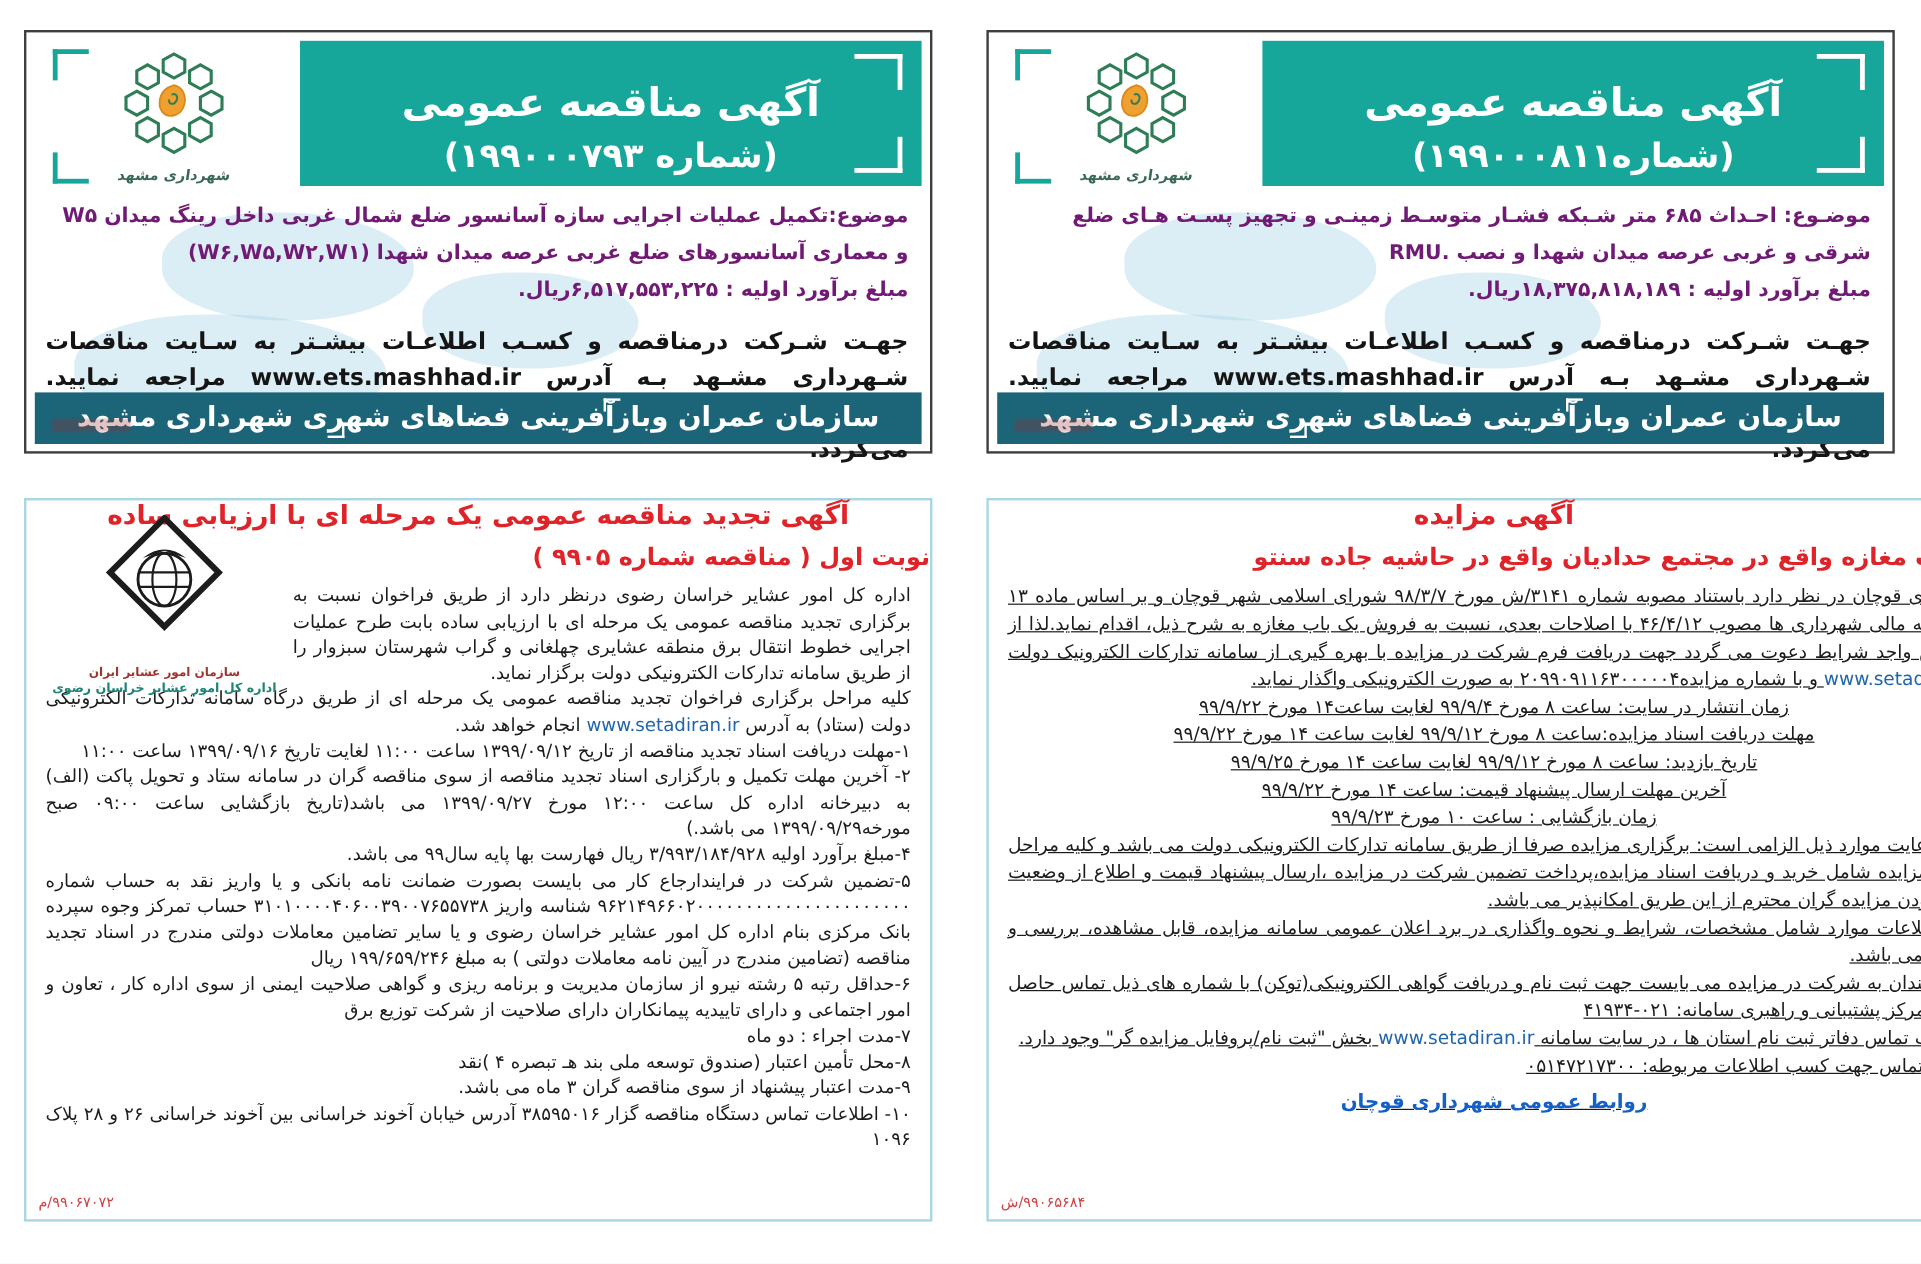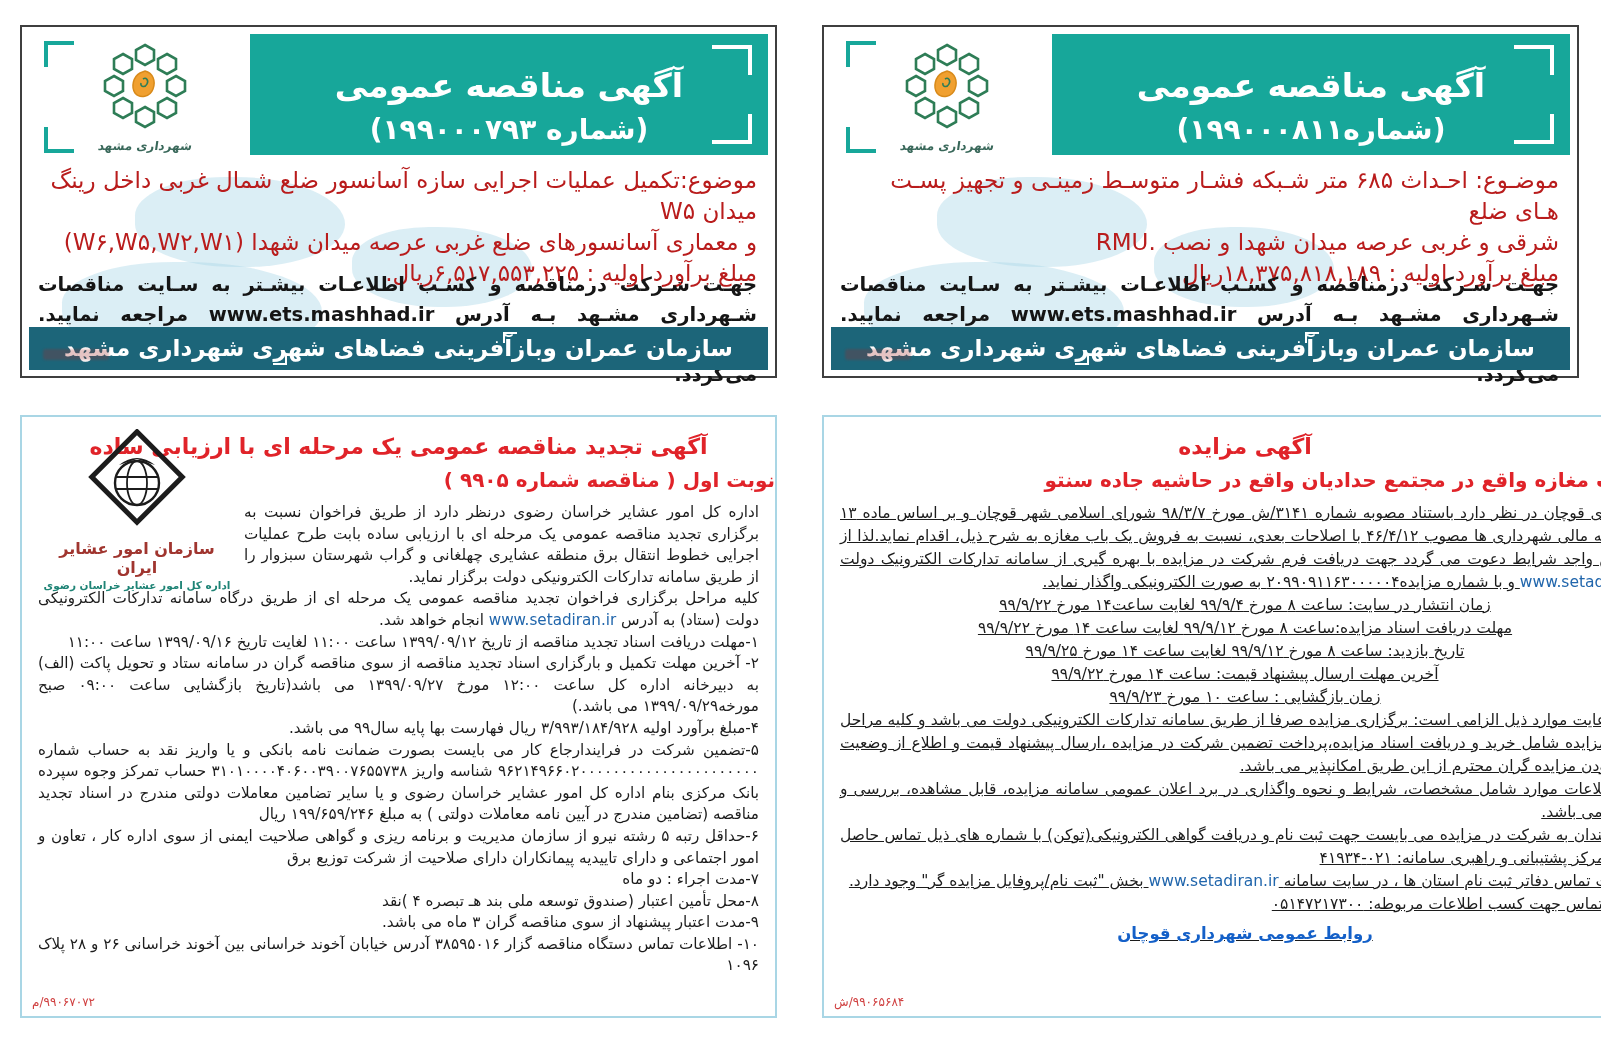--- a/index.html
+++ b/index.html
@@ -11,40 +11,40 @@
   .rtl{direction:rtl;}
   
   .tb-header{position:absolute;top:7px;right:7px;left:228px;background:#17a79a;color:#fff;text-align:center;}
   .tb-title{font-size:33px;font-weight:bold;padding-top:32px;letter-spacing:-1px;}
   .tb-number{font-size:28px;font-weight:bold;padding-top:8px;}
   .cbr{position:absolute;width:36px;height:26px;}
   .cbr.w-tr{top:11px;right:16px;border-top:4px solid #fff;border-right:4px solid #fff;}
   .cbr.w-br{bottom:11px;right:16px;border-bottom:4px solid #fff;border-right:4px solid #fff;}
   .cbr.t-tl{top:14px;left:22px;border-top:4px solid #17a79a;border-left:4px solid #17a79a;width:26px;height:22px;}
   .cbr.t-bl{top:100px;left:22px;border-bottom:4px solid #17a79a;border-left:4px solid #17a79a;width:26px;height:22px;}
-  .tb-subject{position:absolute;top:138px;right:18px;left:16px;font-weight:normal;font-size:23px;line-height:31px;color:#b91c1c;}
+  .tb-subject{position:absolute;top:138px;right:18px;left:16px;font-weight:bold;font-size:17px;line-height:31px;color:#701a75;}
   .tb-subject .code{display:inline-block;direction:ltr;}
   .tb-info{position:absolute;top:243px;right:18px;left:16px;font-weight:bold;font-size:19.5px;line-height:30px;color:#151515;text-align:justify;}
   .tb-footer{position:absolute;left:7px;right:7px;bottom:6px;height:43px;background:#1c6579;color:#fff;font-weight:bold;font-size:23px;text-align:center;line-height:43px;}
   .tb-footer .mark1{position:absolute;top:5px;right:34%;width:12px;height:9px;border-top:2px solid #fff;border-left:2px solid #fff;}
   .tb-footer .mark2{position:absolute;bottom:5px;left:33%;width:12px;height:9px;border-bottom:2px solid #fff;border-right:2px solid #fff;}
   .tb-footer .smudge{position:absolute;left:14px;bottom:10px;width:66px;height:11px;background:rgba(160,40,40,.28);border-radius:3px;filter:blur(1px);}
   .wm{position:absolute;background:rgba(170,215,232,.42);border-radius:45% 55% 50% 50%;}
   .mashhad-logo{position:absolute;top:12px;left:48px;width:150px;text-align:center;}
   .mashhad-sign{font-size:12px;color:#39685a;transform:skewX(-8deg);margin-top:-4px;font-weight:bold;}
   
-  .bt-title1{color:#e02329;font-weight:bold;font-size:22px;text-align:center;padding-top:1px;margin-top:16px;}
+  .bt-title1{color:#e02329;font-weight:bold;font-size:22px;text-align:center;padding-top:1px;}
   .bt-title2{color:#e02329;font-weight:bold;font-size:20px;text-align:right;padding-top:9px;}
   .bt-body{padding:10px 16px 0 16px;font-size:15.2px;line-height:21.6px;color:#1c1c1c;text-align:justify;}
   .bt-body-r{padding:10px 16px 0 16px;font-size:15.5px;line-height:23px;color:#1c1c1c;text-align:justify;text-decoration:underline;}
   .li{text-align:justify;}
   .sched{text-align:center;}
   .link{color:#2166ac;display:inline-block;direction:ltr;}
   .eshayer{position:absolute;top:12px;left:16px;width:198px;text-align:center;}
-  .eshayer-c1{font-size:16px;font-weight:bold;color:#a0352f;margin-top:2px;}
+  .eshayer-c1{font-size:10px;font-weight:bold;color:#a0352f;margin-top:18px;}
   .eshayer-c2{font-size:10.5px;font-weight:bold;color:#1f8476;margin-top:2px;}
   .float-spacer{float:left;width:206px;height:72px;}
   .ref-code{position:absolute;left:10px;bottom:7px;color:#d04040;font-size:12px;direction:rtl;}
   .q-footer{color:#1460c8;font-weight:bold;font-size:16.5px;text-align:center;padding-top:6px;}
 </style>
 </head>
 <body>
 
 <div class="page">
 

